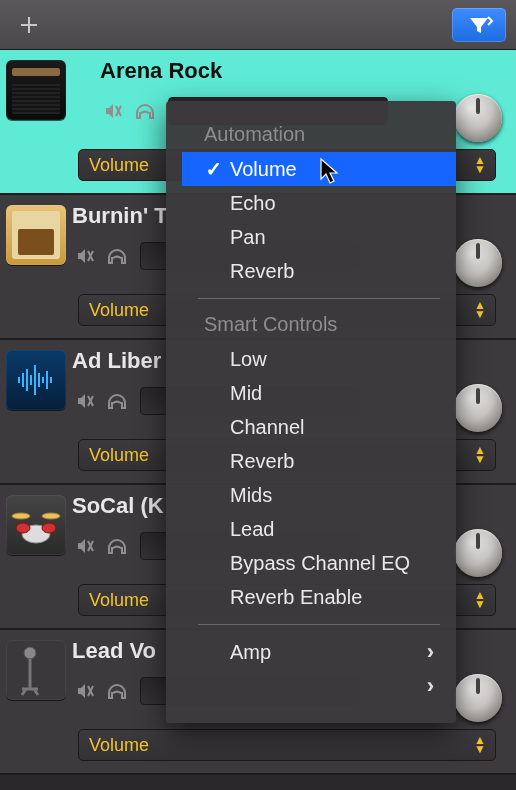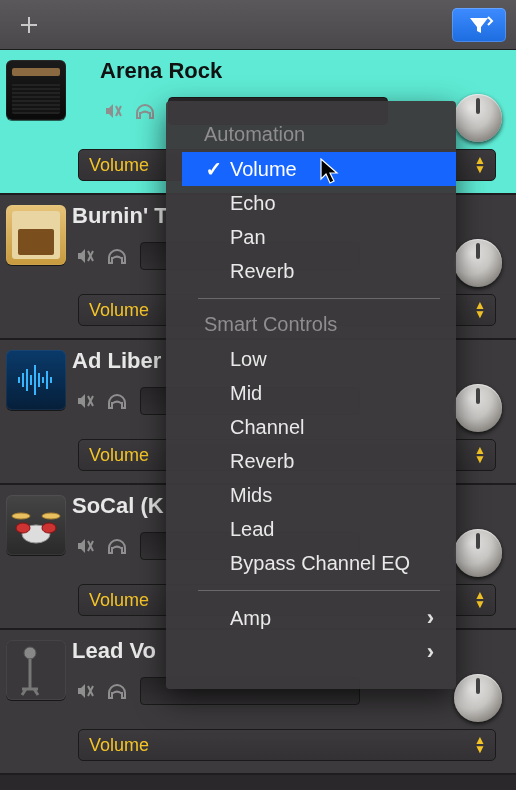--- a/index.html
+++ b/index.html
@@ -386,20 +386,24 @@
       <span class="lbl">Mids</span>
     </div>
   <div class="item">
       <span class="chk"></span>
       <span class="lbl">Lead</span>
     </div>
   <div class="item">
       <span class="chk"></span>
       <span class="lbl">Bypass Channel EQ</span>
     </div>
+  <div class="item">
+      <span class="chk"></span>
+      <span class="lbl">Reverb Enable</span>
+    </div>
   <hr>
   <div class="item">
       <span class="chk"></span>
       <span class="lbl">Amp</span>
       <span class="chev">›</span>
     </div>
   <div class="item">
       <span class="chk"></span>
       <span class="chev">›</span>
     </div>

